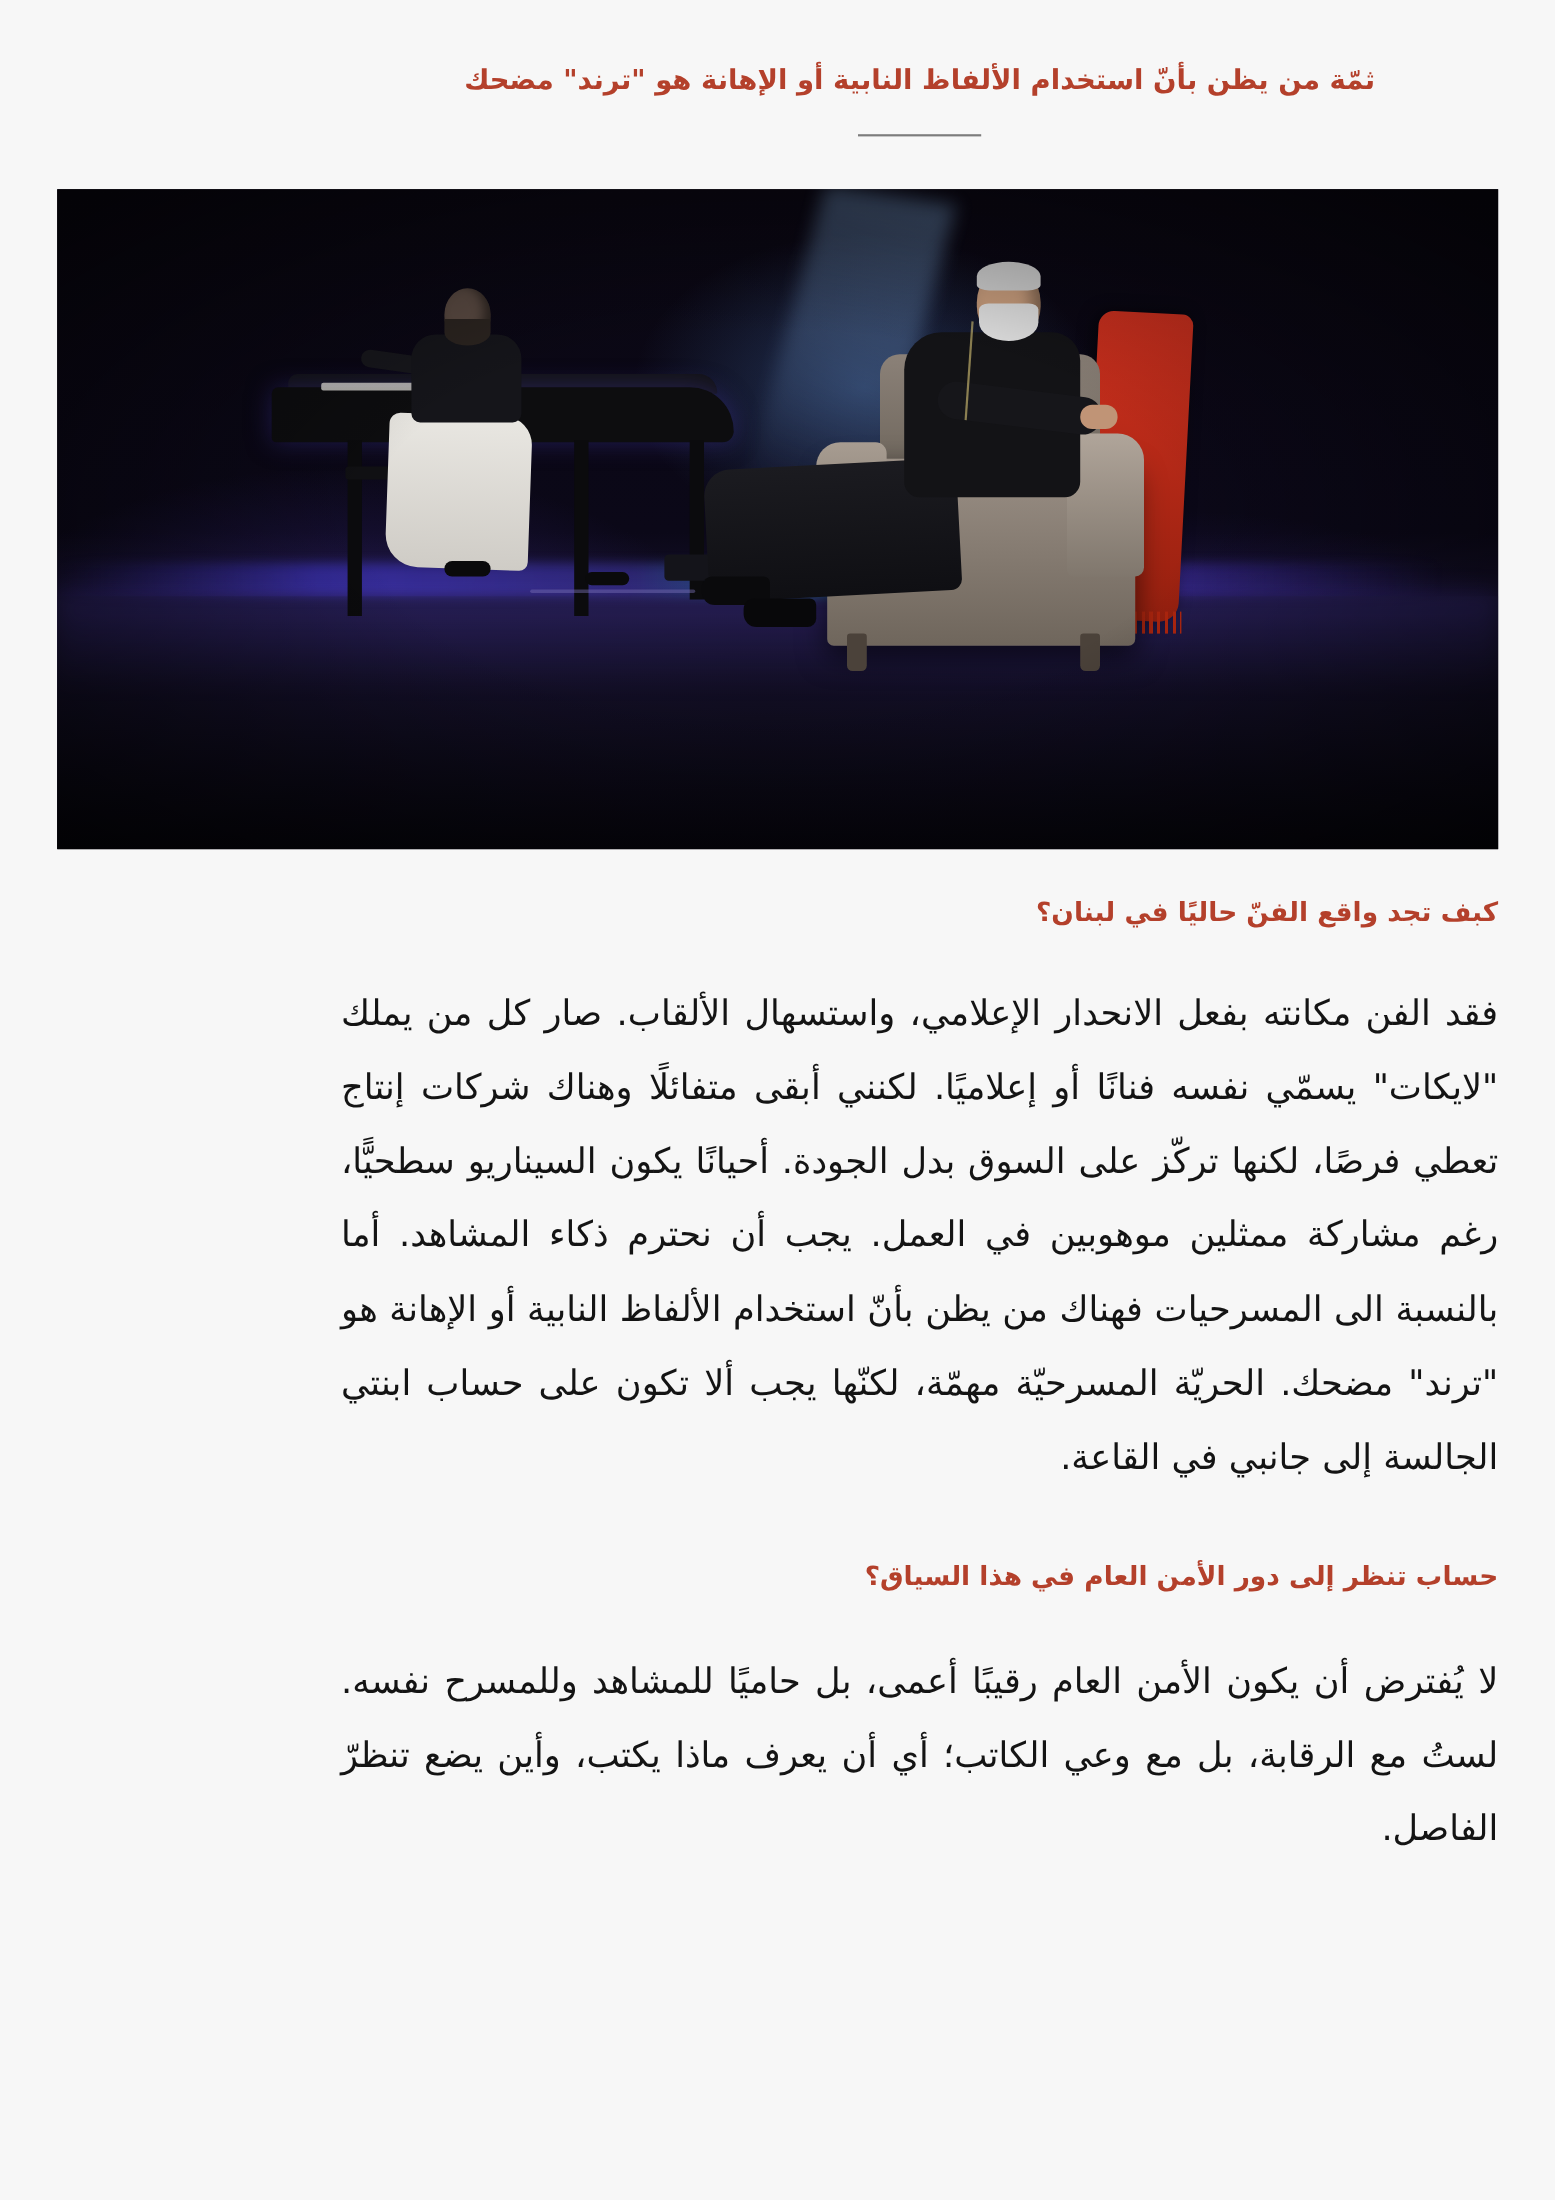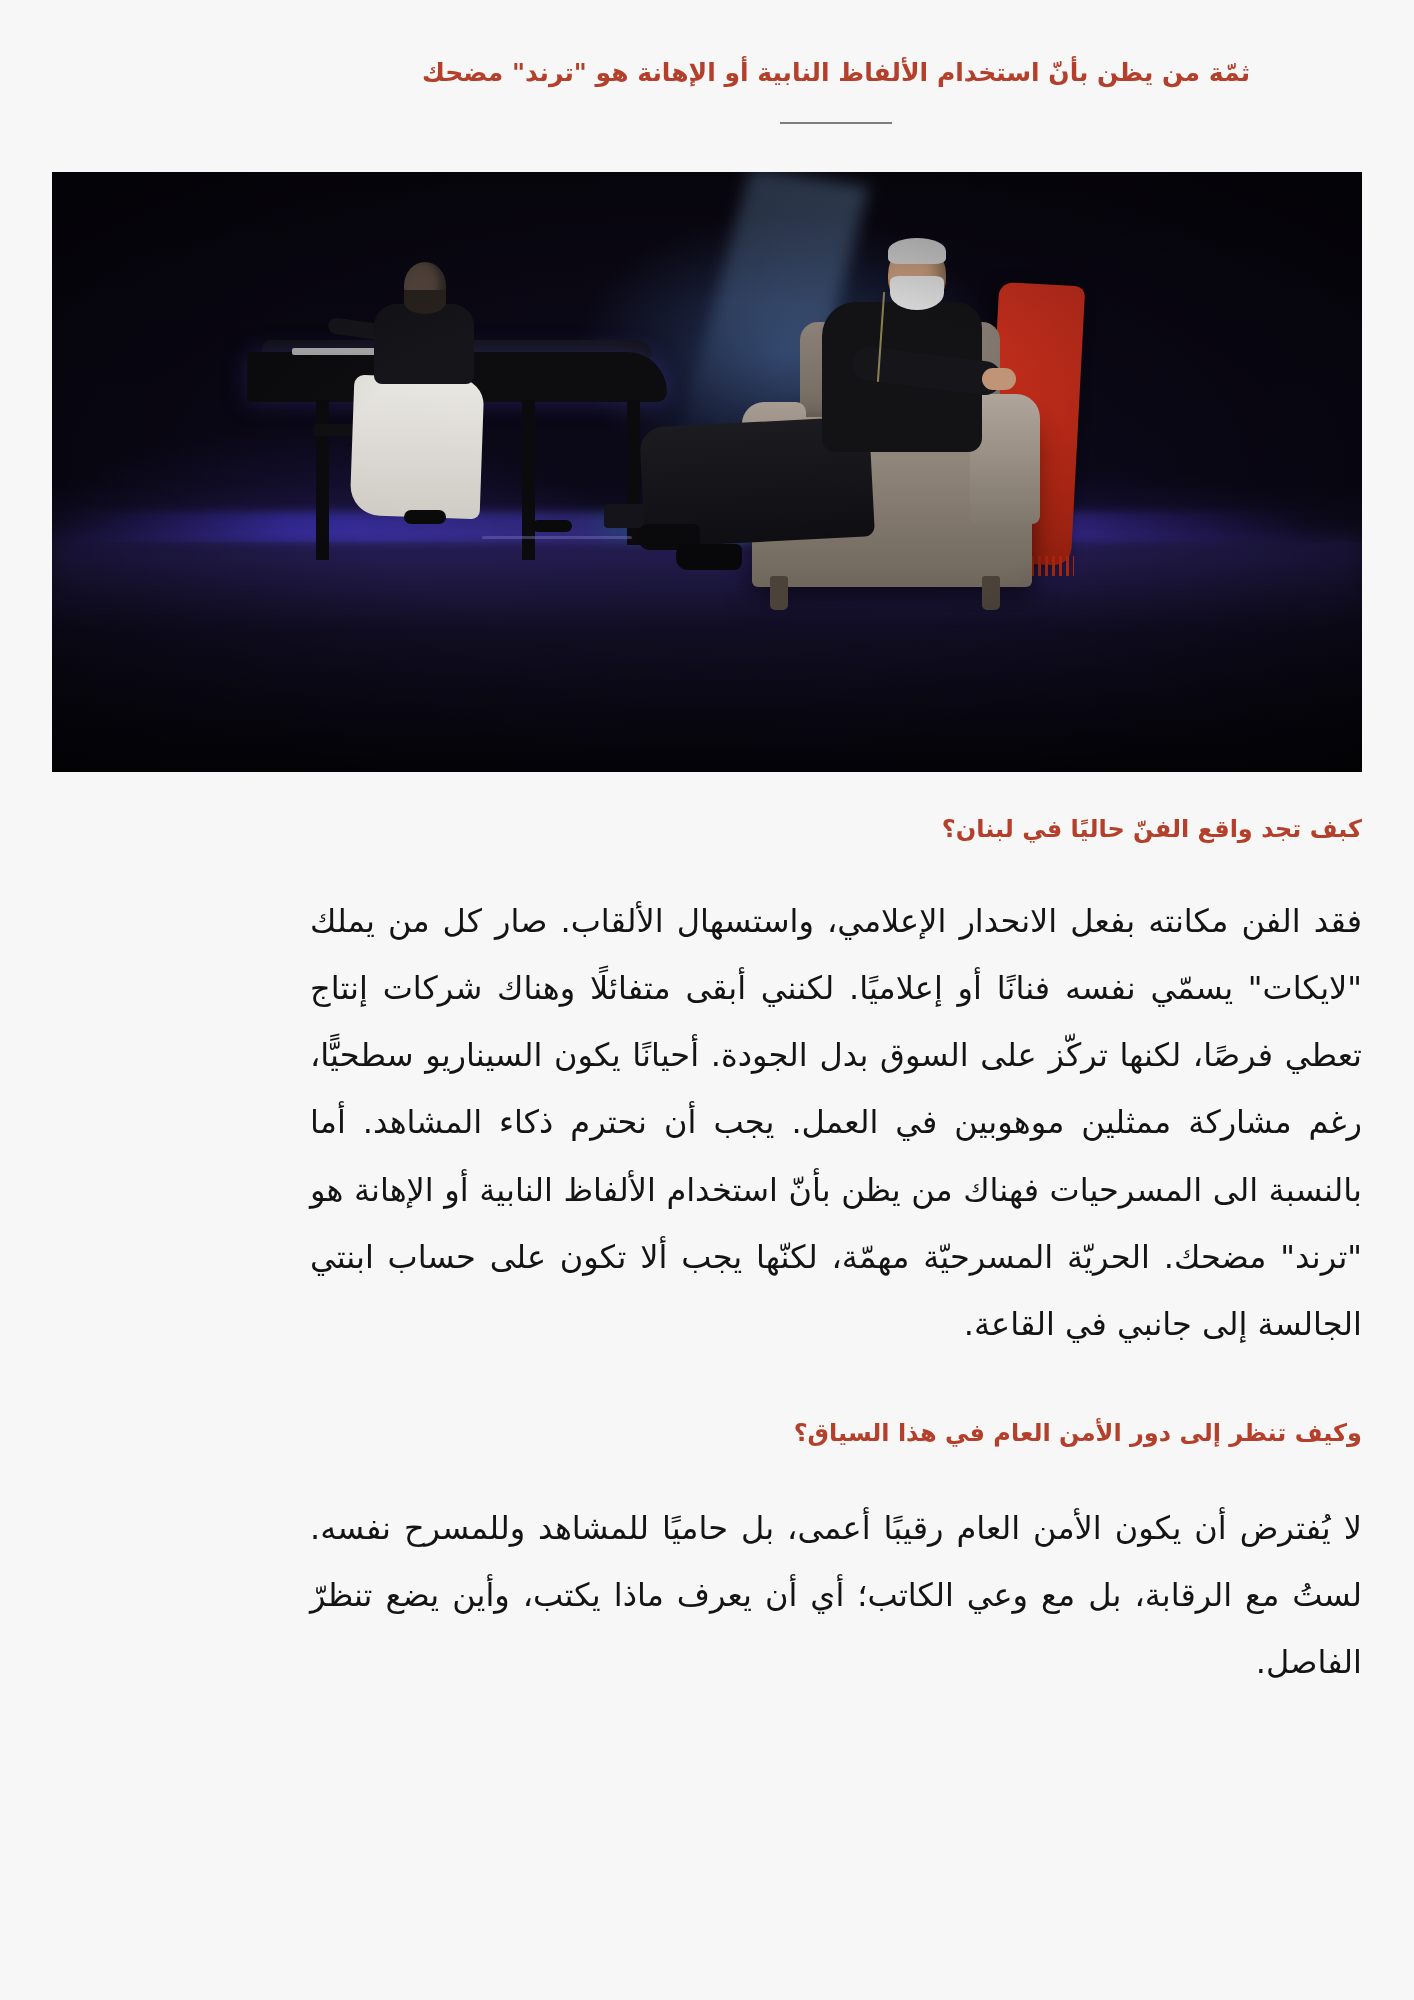--- a/index.html
+++ b/index.html
@@ -424,16 +424,16 @@
     <div class="man-head"></div>
     <div class="man-hair"></div>
     <div class="man-beard"></div>
 
     <div class="vignette"></div>
   </figure>
 
   <h2 class="question q-first">كبف تجد واقع الفنّ حاليًا في لبنان؟</h2>
   <p class="answer">فقد الفن مكانته بفعل الانحدار الإعلامي، واستسهال الألقاب. صار كل من يملك "لايكات" يسمّي نفسه فنانًا أو إعلاميًا. لكنني أبقى متفائلًا وهناك شركات إنتاج تعطي فرصًا، لكنها تركّز على السوق بدل الجودة. أحيانًا يكون السيناريو سطحيًّا، رغم مشاركة ممثلين موهوبين في العمل. يجب أن نحترم ذكاء المشاهد. أما بالنسبة الى المسرحيات فهناك من يظن بأنّ استخدام الألفاظ النابية أو الإهانة هو "ترند" مضحك. الحريّة المسرحيّة مهمّة، لكنّها يجب ألا تكون على حساب ابنتي الجالسة إلى جانبي في القاعة.</p>
 
-  <h2 class="question q-second">وكيف تنظر إلى دور الأمن العام في هذا السياق؟</h2>
+  <h2 class="question q-second">حساب تنظر إلى دور الأمن العام في هذا السياق؟</h2>
   <p class="answer second">لا يُفترض أن يكون الأمن العام رقيبًا أعمى، بل حاميًا للمشاهد وللمسرح نفسه. لستُ مع الرقابة، بل مع وعي الكاتب؛ أي أن يعرف ماذا يكتب، وأين يضع تنظرّ الفاصل.</p>
 
 </div>
 
 </body></html>

